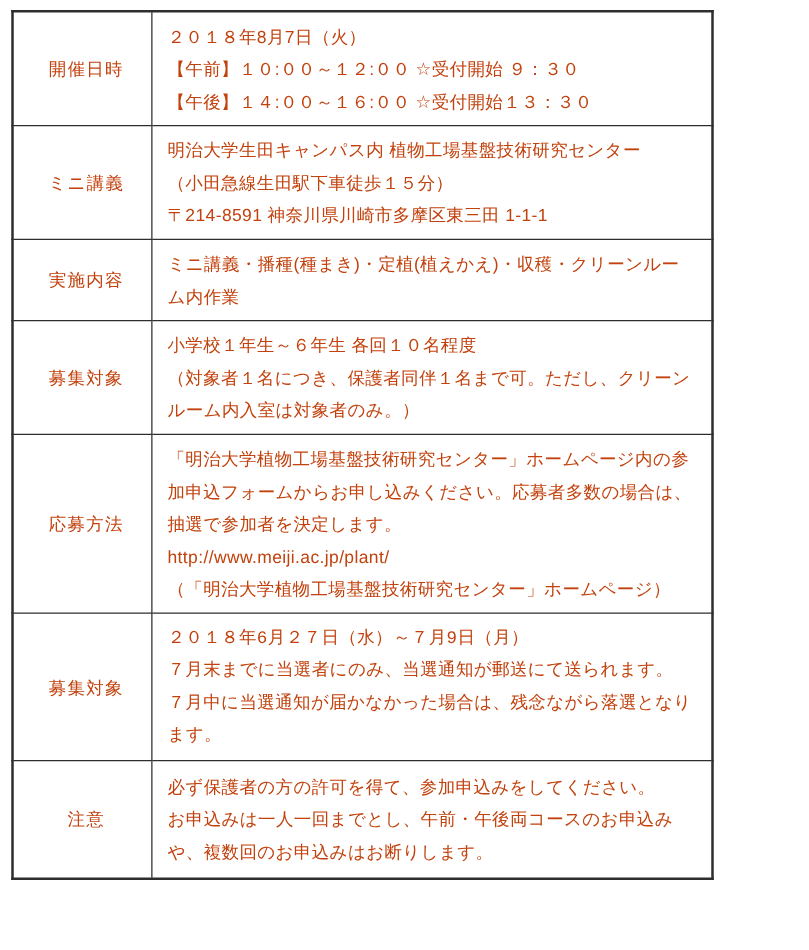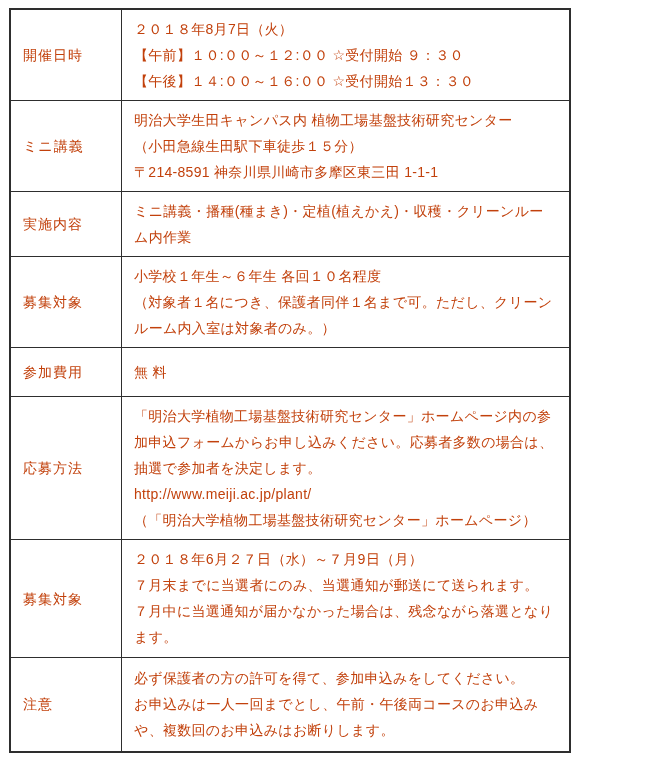--- a/index.html
+++ b/index.html
@@ -26,21 +26,21 @@
   table.event-table td {
     border: 1px solid #2e2e2e;
     color: #c2410c;
     font-size: 14px;
     line-height: 26px;
     vertical-align: middle;
     font-weight: normal;
   }
   table.event-table th {
     width: 92px;
-    text-align: left;
+    text-align: center;
     padding: 4px 6px 4px 12px;
     letter-spacing: 1px;
   }
   table.event-table td {
     padding: 6px 12px;
     white-space: pre-line;
     letter-spacing: 0.3px;
   }
   
   tr.r-datetime           { height: 87px; }
@@ -74,24 +74,20 @@
       </tr>
       <tr class="r-activities">
         <th>実施内容</th>
         <td>ミニ講義・播種(種まき)・定植(植えかえ)・収穫・クリーンルーム内作業</td>
       </tr>
       <tr class="r-eligibility">
         <th>募集対象</th>
         <td>小学校１年生～６年生 各回１０名程度
 （対象者１名につき、保護者同伴１名まで可。ただし、クリーンルーム内入室は対象者のみ。）</td>
       </tr>
-      <tr class="r-fee">
-        <th>参加費用</th>
-        <td>無 料</td>
-      </tr>
       <tr class="r-application-method">
         <th>応募方法</th>
         <td>「明治大学植物工場基盤技術研究センター」ホームページ内の参加申込フォームからお申し込みください。応募者多数の場合は、抽選で参加者を決定します。
 http://www.meiji.ac.jp/plant/
 （「明治大学植物工場基盤技術研究センター」ホームページ）</td>
       </tr>
       <tr class="r-application-period">
         <th>募集対象</th>
         <td>２０１８年6月２７日（水）～７月9日（月）
 ７月末までに当選者にのみ、当選通知が郵送にて送られます。

